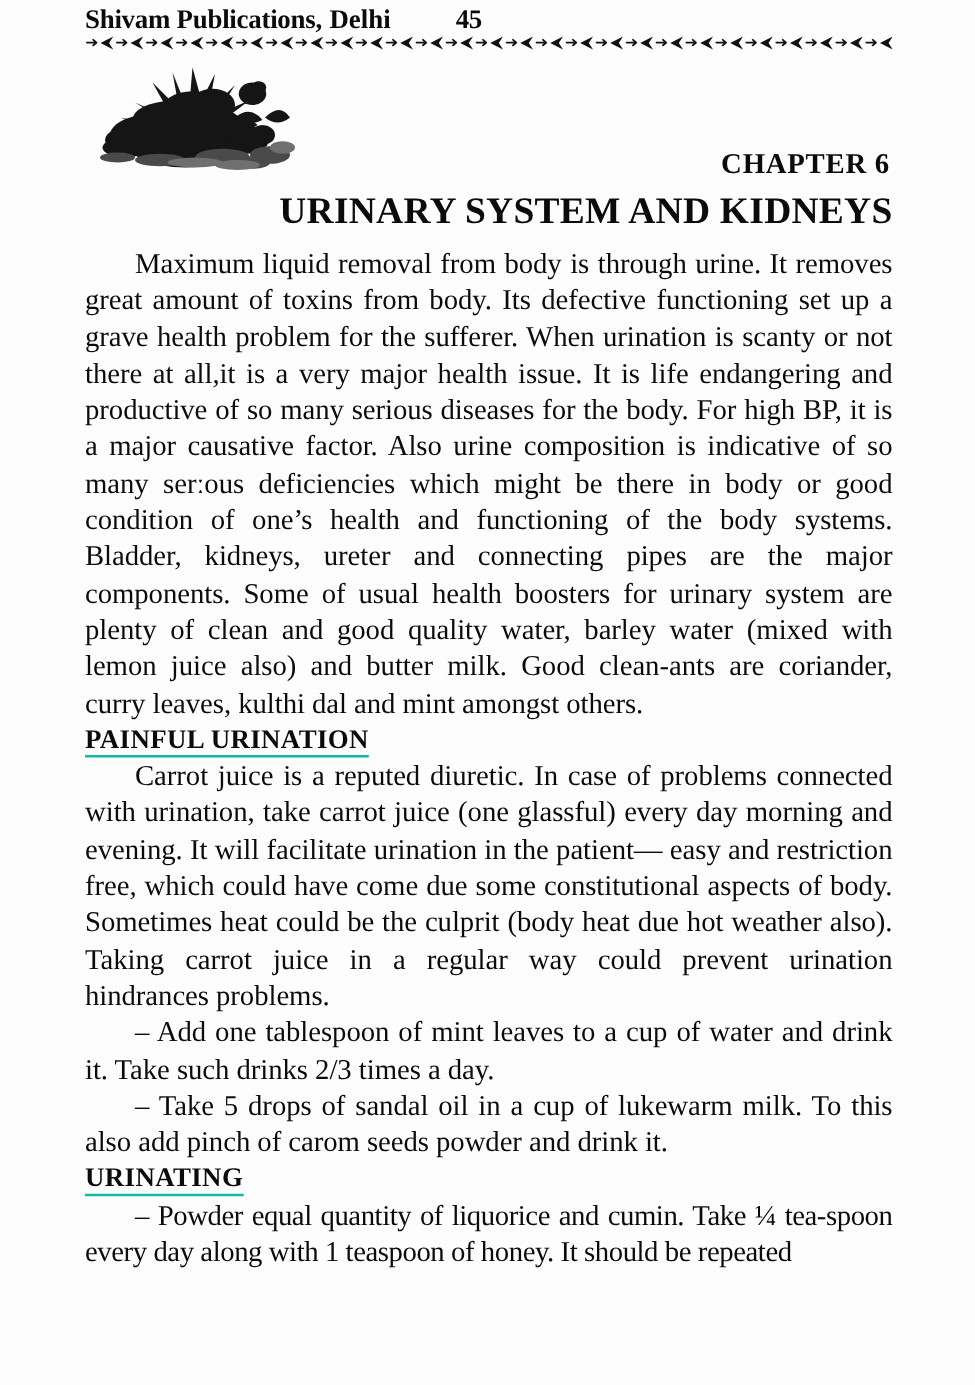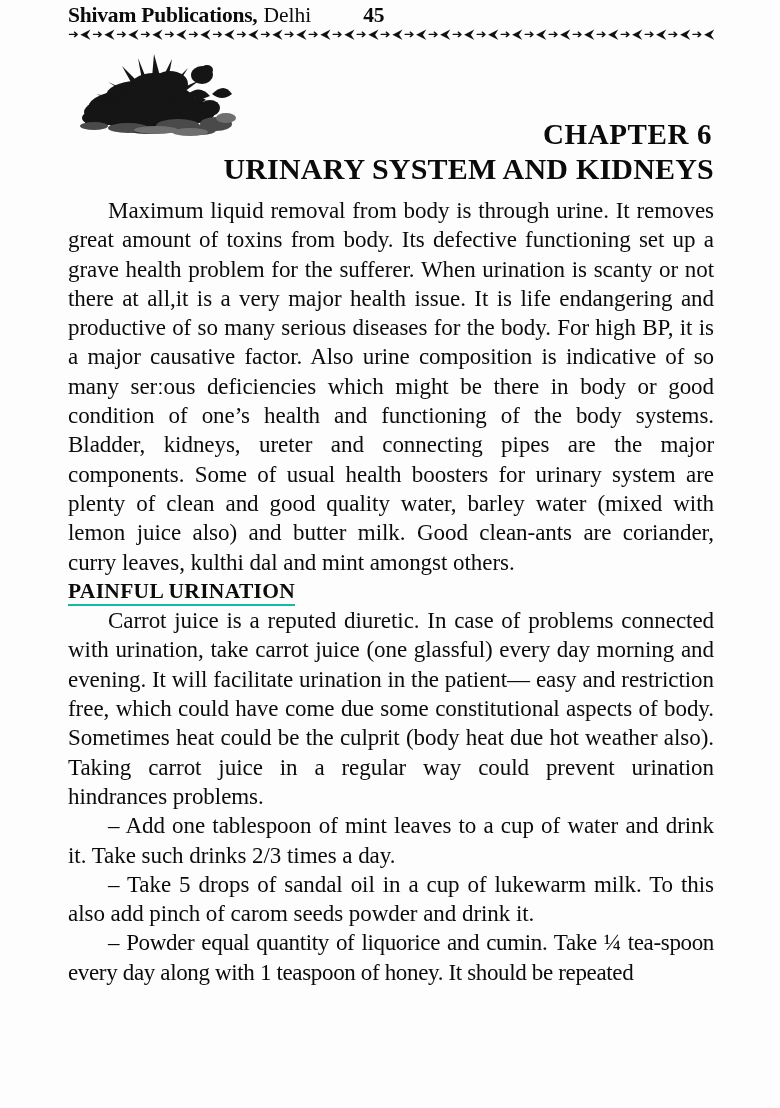--- a/index.html
+++ b/index.html
@@ -31,21 +31,21 @@
     align-items: baseline;
     font-size: 21.5px;
     line-height: 26px;
     white-space: nowrap;
   }
   .rh-publisher {
     font-weight: bold;
     letter-spacing: -0.2px;
   }
   .rh-city {
-    font-weight: normal;
+    font-weight: bold;
     margin-left: 6px;
   }
   .rh-folio {
     font-weight: bold;
     margin-left: 52px;
     letter-spacing: -0.3px;
   }
   .rh-booktitle {
     font-weight: bold;
     margin-left: auto;
@@ -82,21 +82,21 @@
     width: 190px;
     height: 95px;
   }
   .vignette svg { display: block; width: 100%; height: 100%; }
 
   
   .chapter-label {
     position: absolute;
     right: 68px;
     top: 118px;
-    font-size: 29px;
+    font-size: 23px;
     font-weight: bold;
     letter-spacing: 0.6px;
   }
   .chapter-title {
     position: absolute;
     left: 76px;
     right: 66px;
     top: 152px;
     text-align: right;
     font-size: 30px;
@@ -265,18 +265,21 @@
     <p class="body indent">Maximum liquid removal from body is through urine. It removes great amount of toxins from body. Its defective functioning set up a grave health problem for the sufferer. When urination is scanty or not there at all,it is a very major health issue. It is life endangering and productive of so many serious diseases for the body. For high BP, it is a major causative factor. Also urine composition is indicative of so many serːous deficiencies which might be there in body or good condition of one’s health and functioning of the body systems. Bladder, kidneys, ureter and connecting pipes are the major components. Some of usual health boosters for urinary system are plenty of clean and good quality water, barley water (mixed with lemon juice also) and butter milk. Good clean-ants are coriander, curry leaves, kulthi dal and mint amongst others.</p>
 
     <h2 class="section">
       <span class="underlined">PAINFUL URINATION</span>
     </h2>
 
     <p class="body indent">Carrot juice is a reputed diuretic. In case of problems connected with urination, take carrot juice (one glassful) every day morning and evening. It will facilitate urination in the patient— easy and restriction free, which could have come due some constitutional aspects of body. Sometimes heat could be the culprit (body heat due hot weather also). Taking carrot juice in a regular way could prevent urination hindrances problems.</p>
     <p class="body indent">– Add one tablespoon of mint leaves to a cup of water and drink it. Take such drinks 2/3 times a day.</p>
     <p class="body indent">– Take 5 drops of sandal oil in a cup of lukewarm milk. To this also add pinch of carom seeds powder and drink it.</p>
 
+    <h2 class="section">
+      <span class="underlined">URINATING</span>
+    </h2>
 
     <p class="body indent tight">– Powder equal quantity of liquorice and cumin. Take ¼ tea-spoon every day along with 1 teaspoon of honey. It should be repeated</p>
 
   </div>
 
 </div>
 
 </body></html>

